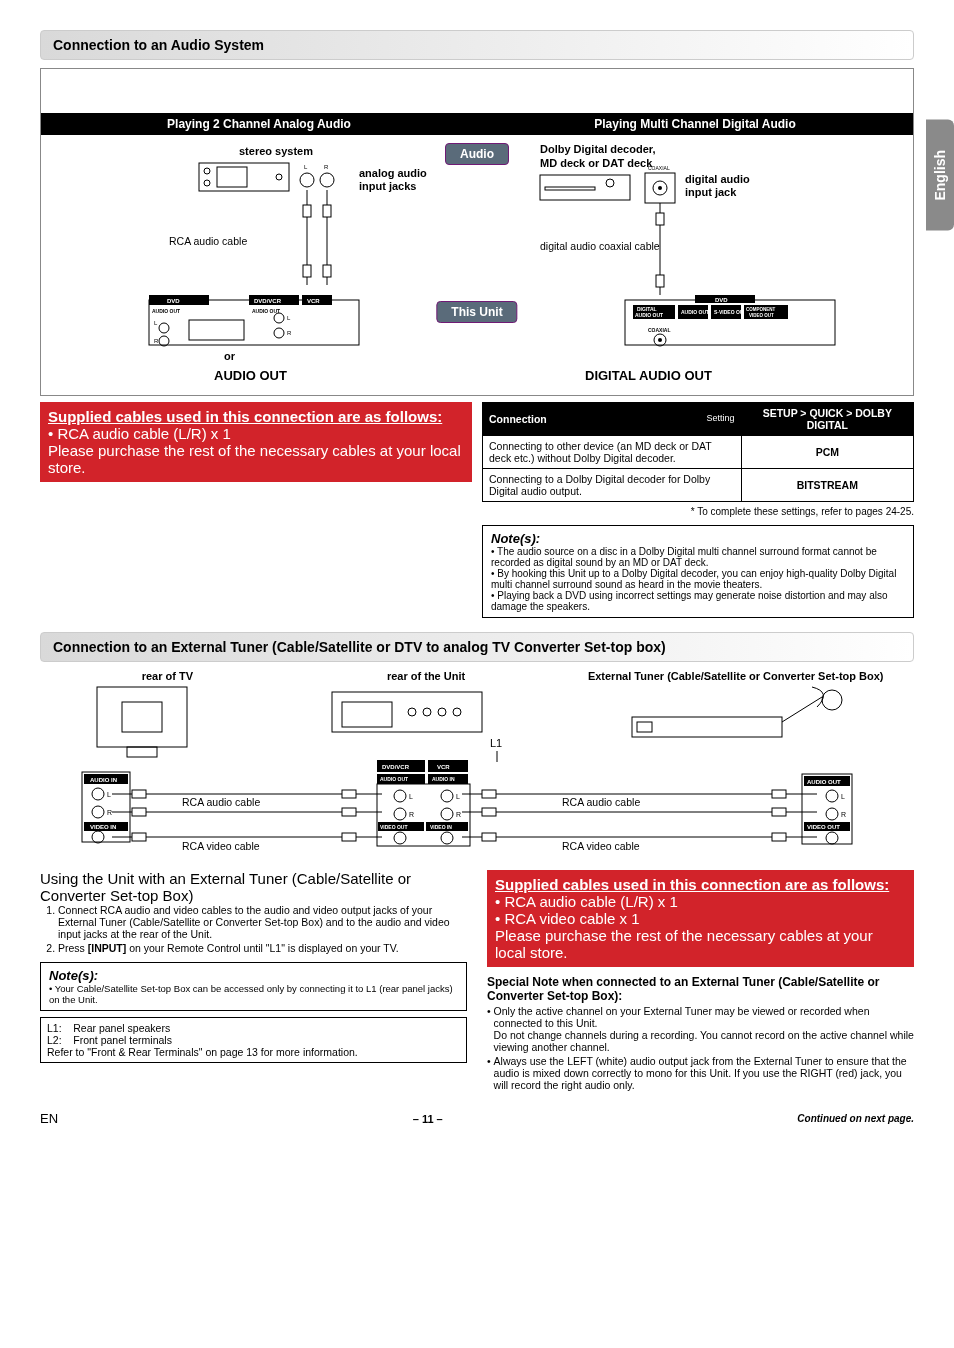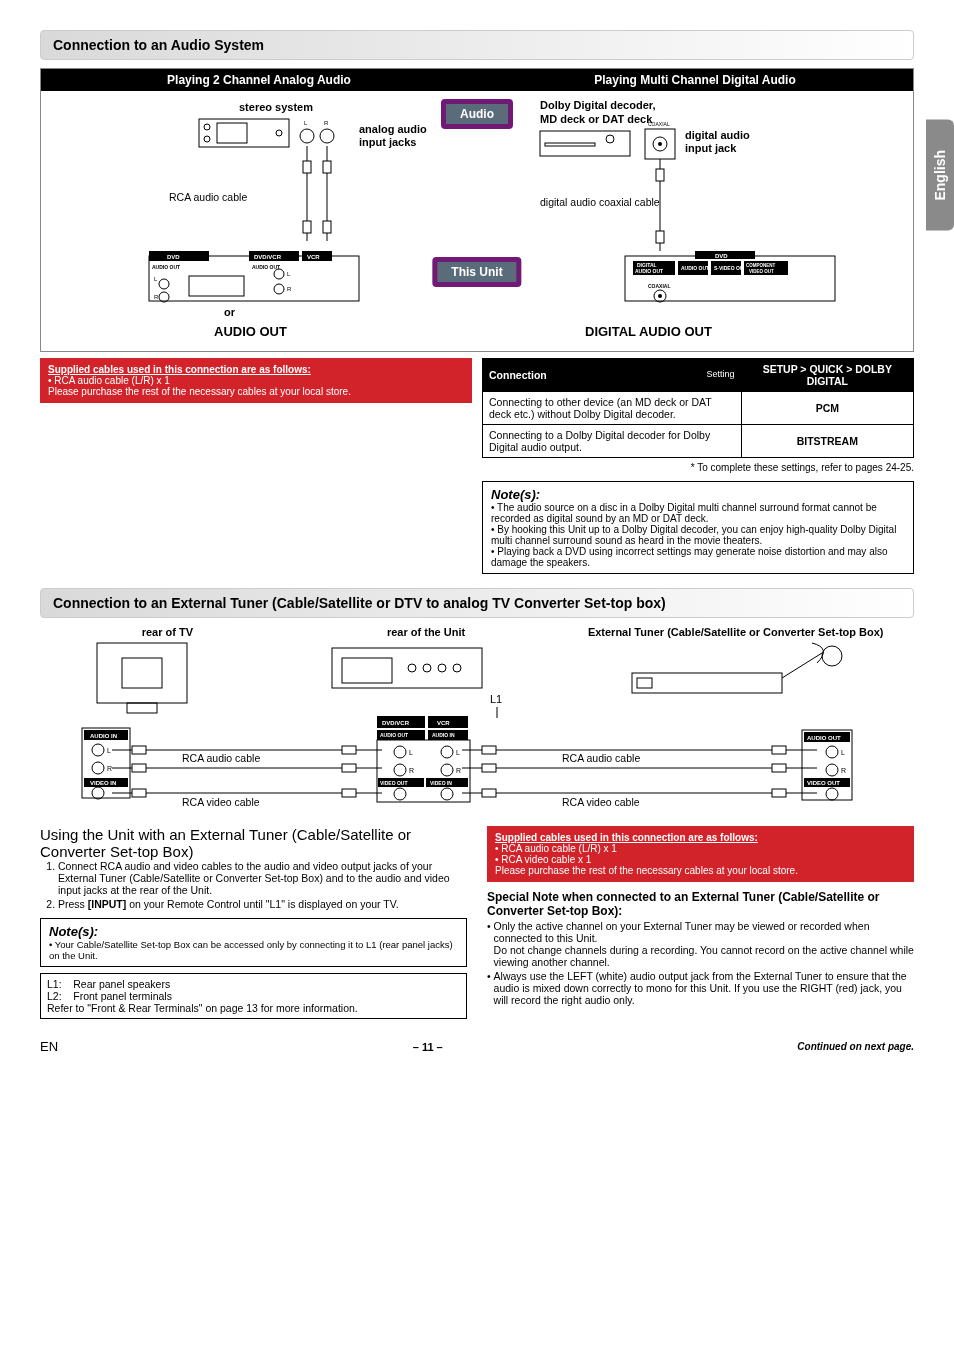--- a/index.html
+++ b/index.html
@@ -3,22 +3,22 @@
 <meta charset="utf-8">
 <style>
   * { box-sizing: border-box; margin: 0; padding: 0; }
   body { font-family: Arial, Helvetica, sans-serif; font-size: 11px; background: #fff; color: #000; width: 954px; margin: 0 auto; padding: 30px 40px 20px 40px; position: relative; }
   .section-header { background: linear-gradient(to right, #d9d9d9, #fff); padding: 6px 12px; font-weight: bold; font-size: 14px; border-radius: 4px; margin-bottom: 8px; border:1px solid #ccc; }
   .two-col { display: flex; gap: 10px; }
   .left-col, .right-col { flex: 1; }
   .black-bar { background: #000; color: #fff; text-align: center; font-weight: bold; padding: 4px; font-size: 12px; }
   .center { text-align: center; }
   .diagram-box { height: 260px; position: relative; }
-  .audio-badge, .unit-badge { position: absolute; background: #5a6b7a; color: #fff; padding: 3px 14px; border-radius: 4px; font-weight: bold; font-size: 12px; border:5px solid #701a75;}
-  .red-box { background: #d2232a; color: #fff; padding: 6px 8px; font-size: 10px; }
+  .audio-badge, .unit-badge { position: absolute; background: #5a6b7a; color: #fff; padding: 3px 14px; border-radius: 4px; font-weight: bold; font-size: 12px; border:1px solid #701a75;}
+  .red-box { background: #d2232a; color: #fff; padding: 6px 8px; font-size: 15px; }
   .red-header-u { text-decoration: underline; font-weight: bold; }
   table.settings { border-collapse: collapse; width: 100%; font-size: 10.5px; }
   table.settings th, table.settings td { border: 1px solid #000; padding: 4px 6px; }
   table.settings th { background: #000; color: #fff; font-weight: bold; }
   .footnote { font-size: 10px; margin-top: 4px; text-align: right; }
   .notes-box { border: 1px solid #000; padding: 5px 8px; margin-top: 8px; font-size: 10px; }
   .notes-title { font-weight: bold; font-style: italic; font-size: 13px; }
   .notes-item::before { content: "• "; }
   .lang-tab { position: absolute; right: 0; top: 120px; background: #8a8a8a; color: #fff; padding: 30px 6px; border-radius: 6px 0 0 6px; font-weight: bold; writing-mode: vertical-rl; transform: rotate(180deg); font-size: 14px; }
   .page-footer { display:flex; justify-content: space-between; align-items:center; font-size: 11px; margin-top: 20px; }
@@ -33,21 +33,21 @@
 <body>
 
 
 
 <div class="lang-tab">English</div>
 
 
 <div class="section-header">Connection to an Audio System</div>
 
 <div style="position:relative; border:1px solid #888;">
-  <div class="two-col" style="gap:0;">
+  <div class="two-col" style="gap:0;margin-top:44px;">
     <div class="left-col">
       <div class="black-bar">Playing 2 Channel Analog Audio</div>
     </div>
     <div class="right-col">
       <div class="black-bar">Playing Multi Channel Digital Audio</div>
     </div>
   </div>
 
   <div class="two-col diagram-box" style="gap:0;">
 

